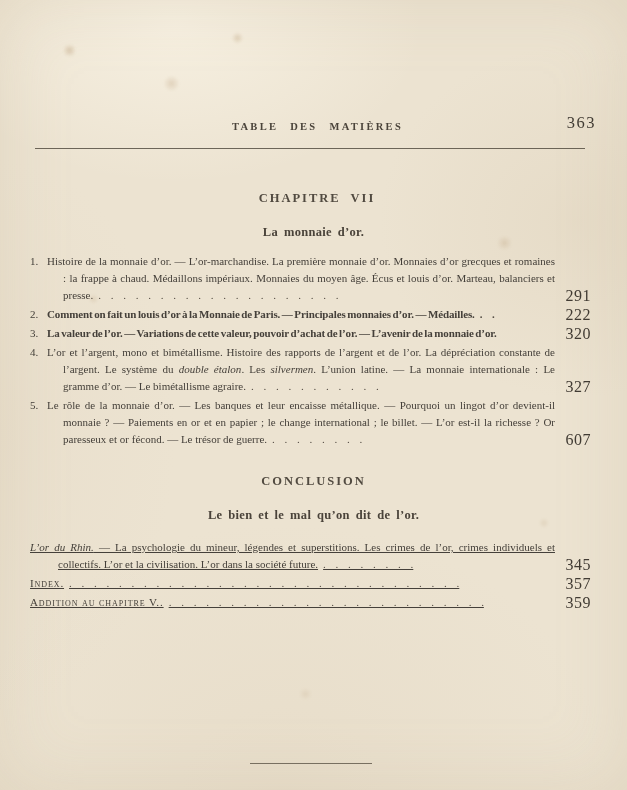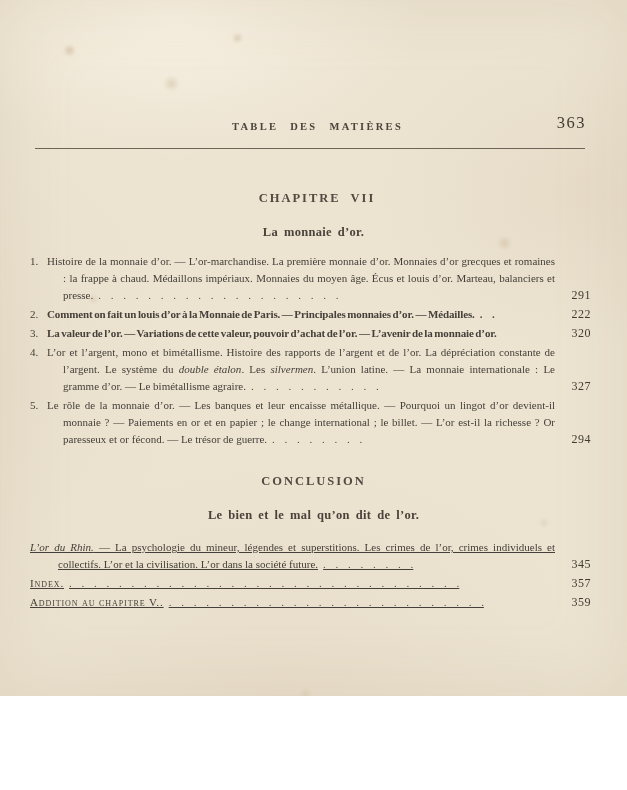--- a/index.html
+++ b/index.html
@@ -1,20 +1,20 @@
 <!DOCTYPE html>
 <html><head>
 <meta charset="utf-8">
 <style>
   * { margin:0; padding:0; box-sizing:border-box; }
   html,body { width:627px; height:790px; }
   body { font-family:"Liberation Serif", serif; }
 
   .page {
-    position:relative; width:627px; height:696px; overflow:hidden;
+    position:relative; width:627px; height:790px; overflow:hidden;
     background-color:#ece3d1;
     background-image:
       radial-gradient(ellipse 55% 28% at 28% 3%, rgba(249,243,229,.8), rgba(249,243,229,0) 72%),
       radial-gradient(ellipse 45% 32% at 92% 28%, rgba(221,208,185,.40), rgba(221,208,185,0) 70%),
       radial-gradient(ellipse 70% 45% at 45% 100%, rgba(226,214,193,.45), rgba(226,214,193,0) 75%),
       radial-gradient(ellipse 40% 50% at 0% 55%, rgba(228,216,196,.35), rgba(228,216,196,0) 70%);
     box-shadow: inset 0 0 70px rgba(188,169,137,.22);
     color:#45403a;
   }
 
@@ -22,41 +22,41 @@
     background:radial-gradient(circle, rgba(171,136,94,.45), rgba(171,136,94,0) 68%);
     filter:blur(1px); pointer-events:none; }
 
   
   .header { position:relative; margin:116px 27px 0 35px; height:20px; }
   .running-title {
     display:block; text-align:center; font-weight:700;
     font-size:10.5px; letter-spacing:2.3px; word-spacing:7px; color:#4a433a;
     padding-top:5px;
   }
-  .folio { position:absolute; right:14px; top:-3px; font-size:16.5px; letter-spacing:1.5px; color:#413b33; }
+  .folio { position:absolute; right:4px; top:-3px; font-size:16.5px; letter-spacing:1.5px; color:#413b33; }
 
   .rule { margin:12px 42px 0 35px; border-top:1.2px solid rgba(72,65,54,.78); }
 
   .chapter-heading, .conclusion-heading {
     text-align:center; font-size:12.5px; font-weight:700;
     letter-spacing:2px; word-spacing:5px; color:#514a40;
   }
   .chapter-heading { margin-top:42px;padding-left:7px; }
   .chapter-subtitle, .conclusion-subtitle {
     text-align:center; font-size:12.5px; font-weight:700;
     letter-spacing:.3px; word-spacing:2.5px; color:#4a433a; margin-top:19px;
   }
 
   
   .toc { margin:13px 36px 0 30px; font-size:11px; line-height:17px; }
   .entry { display:flex; margin-bottom:2px; }
   .num { flex:0 0 12px; margin-right:5px; color:#45403a; }
   .entry p { flex:1 1 auto; padding-left:16px; text-indent:-16px; text-align:justify; overflow:hidden; }
   .nonum p { padding-left:28px; text-indent:-28px;text-decoration:underline; }
-  .pageno { flex:0 0 36px; align-self:flex-end; text-align:right; font-size:12px; color:#413b33; letter-spacing:.5px; }
+  .pageno { flex:0 0 36px; align-self:flex-end; text-align:right; font-size:16px; color:#413b33; letter-spacing:.5px; }
   .tight p { word-spacing:-1px; letter-spacing:-.12px;font-weight:bold; }
 
   .it { font-style:italic; }
   .sc { font-variant:small-caps; letter-spacing:.9px; }
   .leader { margin-left:5px; word-spacing:7px; color:#544d44; }
 
   .conclusion-heading { margin-top:26px; }
   .toc2 { margin-top:16px; }
 
   .bottom-rule { position:absolute; left:250px; top:763px; width:122px;
@@ -106,21 +106,21 @@
 
     <div class="entry">
       <span class="num">4.</span>
       <p><span><span>L’or et l’argent, mono et bimétallisme. Histoire des rapports de l’argent et de l’or. La dépréciation constante de l’argent. Le système du </span><span class="it">double étalon</span><span>. Les </span><span class="it">silvermen</span><span>. L’union latine. — La monnaie internationale : Le gramme d’or. — Le bimétallisme agraire.</span></span><span class="leader">. . . . . . . . . . .</span></p>
       <span class="pageno">327</span>
     </div>
 
     <div class="entry">
       <span class="num">5.</span>
       <p><span><span>Le rôle de la monnaie d’or. — Les banques et leur encaisse métallique. — Pourquoi un lingot d’or devient-il monnaie ? — Paiements en or et en papier ; le change international ; le billet. — L’or est-il la richesse ? Or paresseux et or fécond. — Le trésor de guerre.</span></span><span class="leader">. . . . . . . .</span></p>
-      <span class="pageno">294</span>
+      <span class="pageno">607</span>
     </div>
   </div>
 
   <div class="conclusion-heading">CONCLUSION</div>
   <div class="conclusion-subtitle">Le bien et le mal qu’on dit de l’or.</div>
 
   <div class="toc toc2">
 
     <div class="entry nonum">
       <p><span><span class="it">L’or du Rhin.</span><span> — La psychologie du mineur, légendes et superstitions. Les crimes de l’or, crimes individuels et collectifs. L’or et la civilisation. L’or dans la société future.</span></span><span class="leader">. . . . . . . .</span></p>

